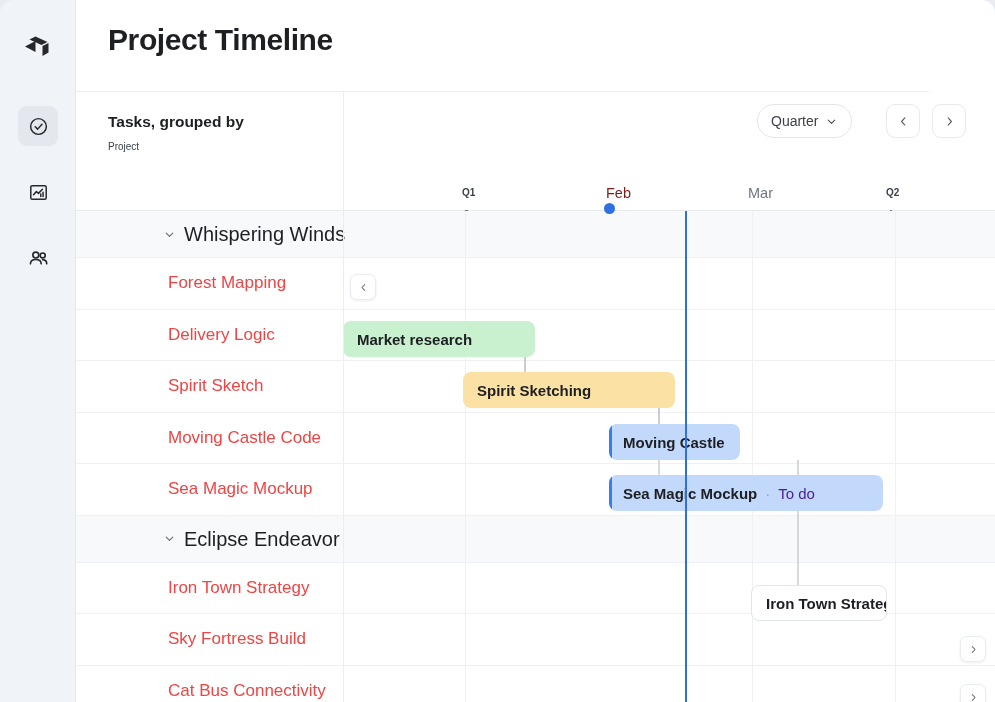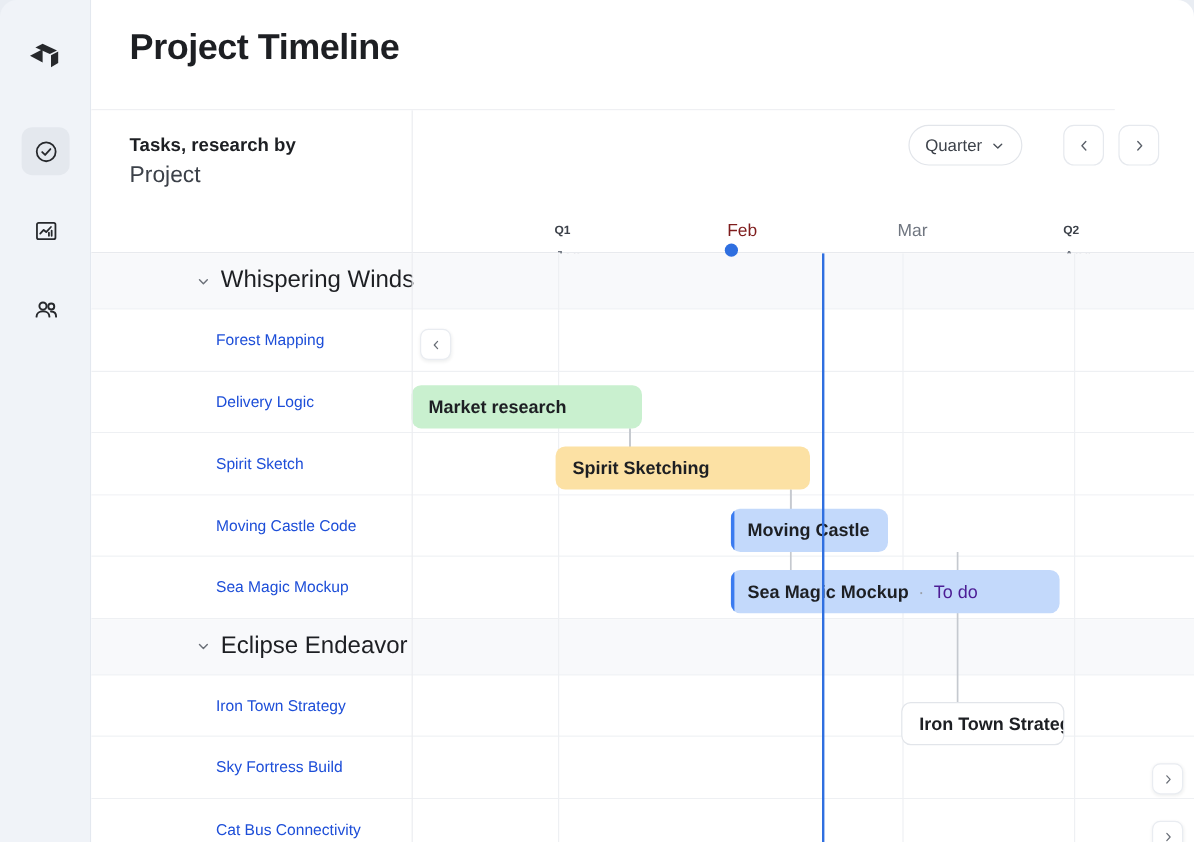--- a/index.html
+++ b/index.html
@@ -76,21 +76,21 @@
   }
   #grouped-label {
     position: absolute; left: 32px; top: 18px;
     width: 240px;
   }
   #grouped-title {
     font-size: 15.5px; font-weight: 700; color: #1d1f23;
     line-height: 24px;
   }
   #grouped-value {
-    font-size: 19px; font-weight: 400; color: #3c4149;
+    font-size: 10px; font-weight: 400; color: #3c4149;
     line-height: 26px;
   }
   #tool-divider {
     position: absolute; left: 267px; top: 0;
     width: 1px; height: 119px; background: #ebedf0;
   }
 
   #quarter-select {
     position: absolute; left: 681px; top: 12px;
     height: 34px; padding: 0 13px;
@@ -149,23 +149,23 @@
     width: 14px; height: 14px;
     display: flex; align-items: center; justify-content: center;
     cursor: pointer;
   }
   .group-name {
     position: absolute; left: 108px; top: 50%;
     transform: translateY(-50%);
     font-size: 20px; font-weight: 400; color: #1d1f23;
   }
   .task-name {
-    position: absolute; left: 104px; top: 50%;
+    position: absolute; left: 92px; top: 50%;
     transform: translateY(-50%);
-    font-size: 13px; font-weight: 400; color: #1d4ed8;
+    font-size: 17px; font-weight: 400; color: #ef4444;
     white-space: nowrap;
   }
 
   
   .grid-line {
     position: absolute; top: 0;
     width: 1px; height: 491px;
     background: #eef0f3;
     z-index: 2;
   }
@@ -270,21 +270,21 @@
   </div>
 
   <div id="panel">
 
     <div id="page-header">
       <div id="page-title">Project Timeline</div>
     </div>
 
     <div id="toolbar">
       <div id="grouped-label">
-        <div id="grouped-title">Tasks, research by</div>
+        <div id="grouped-title">Tasks, grouped by</div>
         <div id="grouped-value">Project</div>
       </div>
       <div id="tool-divider"></div>
 
       <div id="quarter-select">
         <span>Quarter</span>
         <span>
           <svg width="13" height="13" viewBox="0 0 24 24" fill="none" stroke="#4a5058" stroke-width="2.1">
             <path d="M6 9.5 L12 15.5 L18 9.5" stroke-linecap="round" stroke-linejoin="round"></path>
           </svg>

